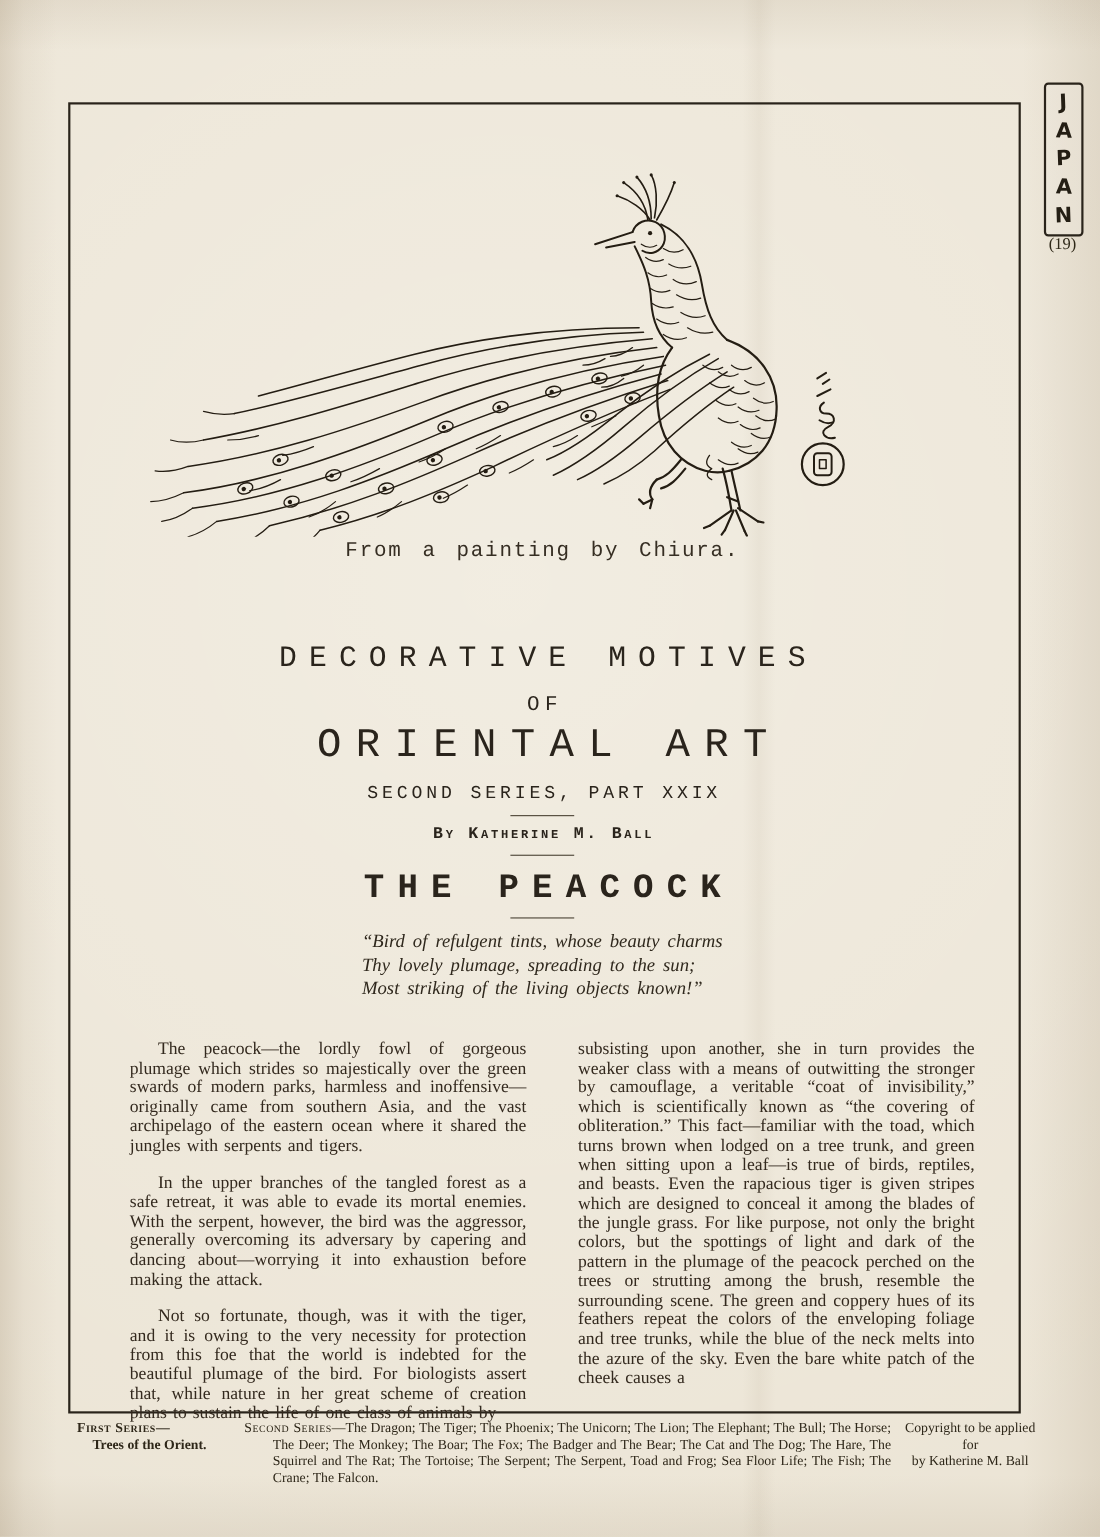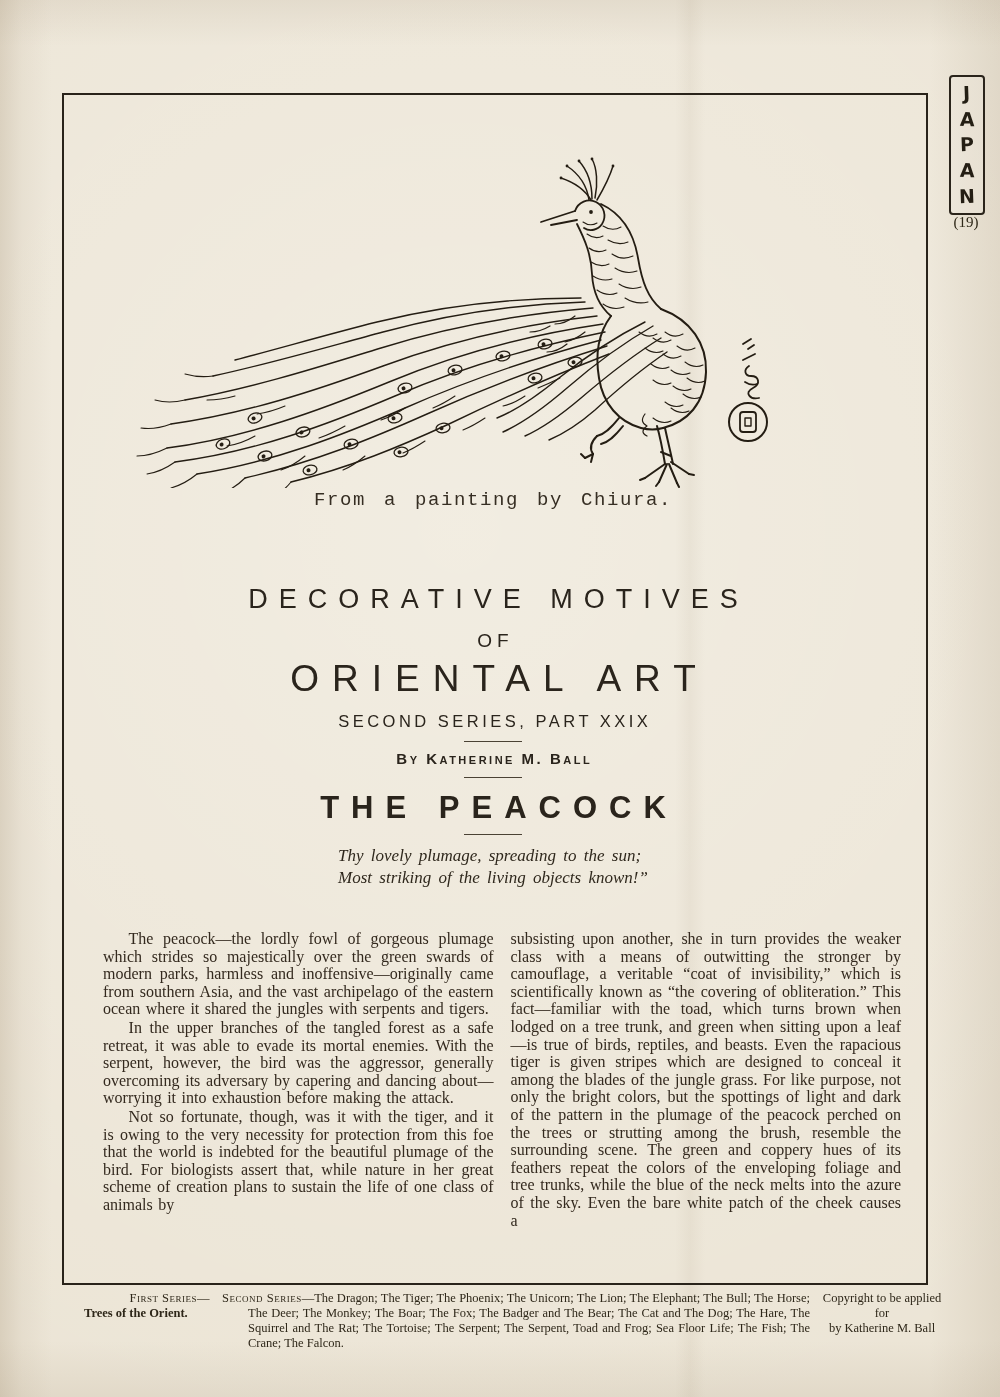--- a/index.html
+++ b/index.html
@@ -50,21 +50,21 @@
   
   .artwork{position:absolute;left:105px;top:156px;width:650px;height:332px;}
   .artwork svg{display:block;}
   .artist-seal{position:absolute;left:723px;top:336px;width:50px;height:112px;}
   .caption{
     position:absolute;left:62px;top:489px;width:862px;text-align:center;
     font-size:19px;letter-spacing:1.6px;word-spacing:5px;color:#362e23;font-family:Liberation Mono, monospace;
   }
   
   .masthead{position:absolute;left:62px;top:586px;width:862px;text-align:center;color:#2a241c;
-    font-family:Liberation Sans, sans-serif;}
+    font-family:Liberation Mono, monospace;}
   .m-title1{font-size:27px;letter-spacing:11px;text-indent:11px;line-height:1;}
   .m-of{margin-top:18px;font-size:19px;letter-spacing:5px;text-indent:5px;line-height:1;}
   .m-title2{margin-top:10px;font-size:37px;letter-spacing:13px;text-indent:13px;line-height:1;}
   .m-series{margin-top:16px;font-size:16.5px;letter-spacing:3.5px;text-indent:3.5px;line-height:1;}
   .m-rule{width:58px;height:0;border-top:1.5px solid #4a4234;margin:11px auto 0;}
   .m-byline{margin-top:9px;font-size:15px;font-weight:bold;font-variant:small-caps;
     letter-spacing:2.5px;text-indent:2.5px;line-height:1;}
   .m-article{margin-top:14px;font-size:31px;font-weight:bold;letter-spacing:12px;text-indent:12px;line-height:1;}
   
   .quote{
@@ -72,30 +72,30 @@
     display:flex;flex-direction:column;align-items:center;
   }
   .quote-inner{font-style:italic;font-size:17px;line-height:1.27;word-spacing:3px;color:#2f281d;
     text-align:left;}
   
   .columns{
     position:absolute;left:102px;top:929px;width:800px;
     display:flex;gap:15px;color:var(--body-ink);
   }
   .col{flex:1;font-size:16px;line-height:1.1;text-align:justify;word-spacing:1.5px;}
-  .col p{margin:1px;text-indent:1.6em;}
+  .col p{margin:16px;text-indent:1.6em;}
   .col p.cont{text-indent:0;}
   
   .page-footer{
     position:absolute;left:70px;top:1291px;width:872px;
     display:flex;align-items:flex-start;gap:12px;
     font-size:12.5px;line-height:1.2;color:#2e2719;
   }
   .fs-block{width:140px;flex:none;}
-  .fs-label{font-variant:small-caps;letter-spacing:.5px;font-weight:normal;text-align:right;}
+  .fs-label{font-variant:small-caps;letter-spacing:.5px;font-weight:bold;}
   .fs-value{padding-left:14px;font-weight:bold;}
   .ss-block{width:562px;flex:none;padding-left:26px;text-indent:-26px;text-align:justify;}
   .ss-label{font-variant:small-caps;letter-spacing:.5px;}
   .cp-block{flex:1;text-align:center;}
   svg .ln{fill:none;stroke:#241d13;stroke-linecap:round;stroke-linejoin:round;}
   svg .fl{fill:#241d13;stroke:none;}
 </style>
 </head>
 <body>
 
@@ -340,20 +340,21 @@
     <div class="m-series">SECOND SERIES, PART XXIX</div>
     <div class="m-rule"></div>
     <div class="m-byline">By Katherine M. Ball</div>
     <div class="m-rule"></div>
     <div class="m-article">THE PEACOCK</div>
     <div class="m-rule"></div>
   </div>
 
   <div class="quote">
     <div class="quote-inner">
+      <div>“Bird of refulgent tints, whose beauty charms</div>
       <div>Thy lovely plumage, spreading to the sun;</div>
       <div>Most striking of the living objects known!”</div>
     </div>
   </div>
 
   <div class="columns">
     <div class="col">
       <p>The peacock—the lordly fowl of gorgeous plumage which strides so majestically over the green swards of modern parks, harmless and inoffensive—originally came from southern Asia, and the vast archipelago of the eastern ocean where it shared the jungles with serpents and tigers.</p>
       <p>In the upper branches of the tangled forest as a safe retreat, it was able to evade its mortal enemies. With the serpent, however, the bird was the aggressor, generally overcoming its adversary by capering and dancing about—worrying it into exhaustion before making the attack.</p>
       <p>Not so fortunate, though, was it with the tiger, and it is owing to the very necessity for protection from this foe that the world is indebted for the beautiful plumage of the bird. For biologists assert that, while nature in her great scheme of creation plans to sustain the life of one class of animals by</p>

